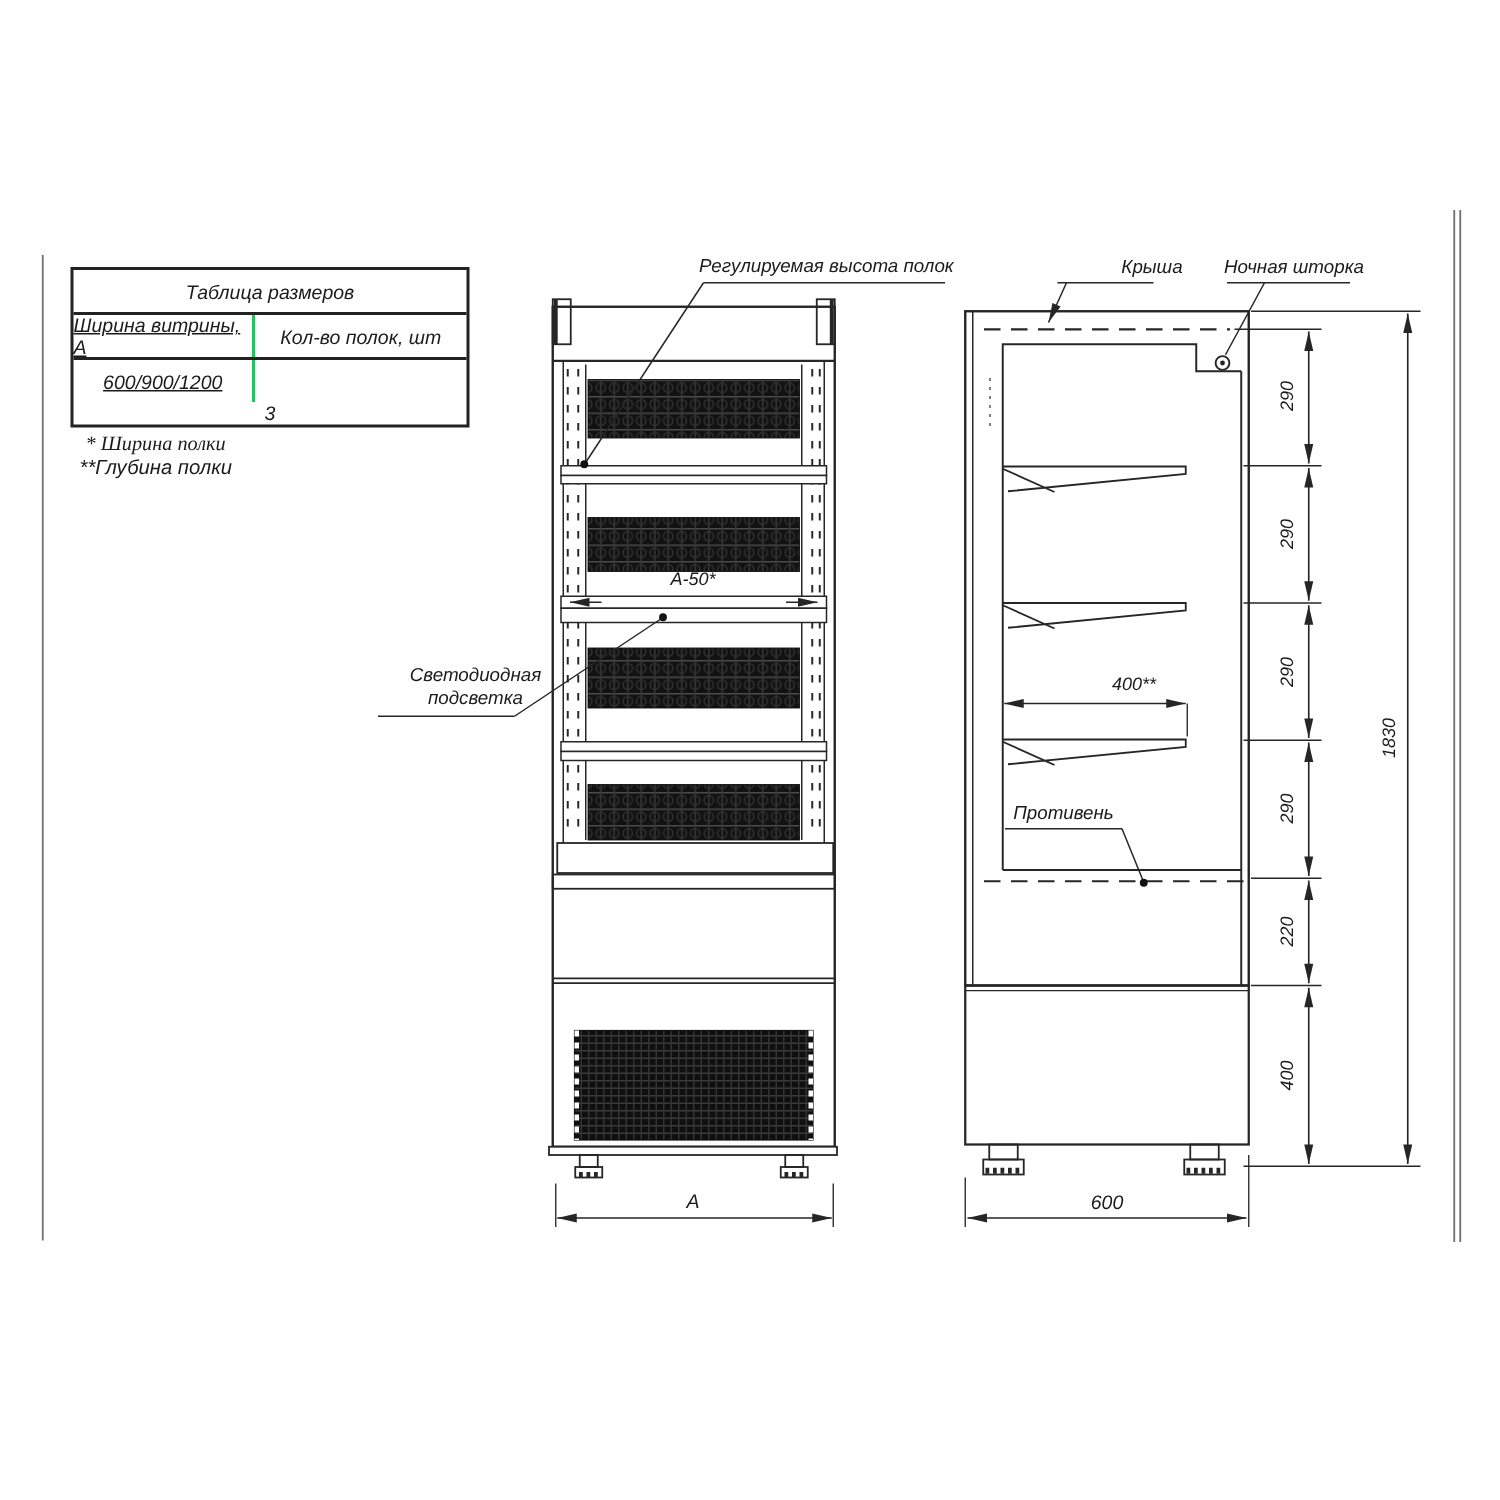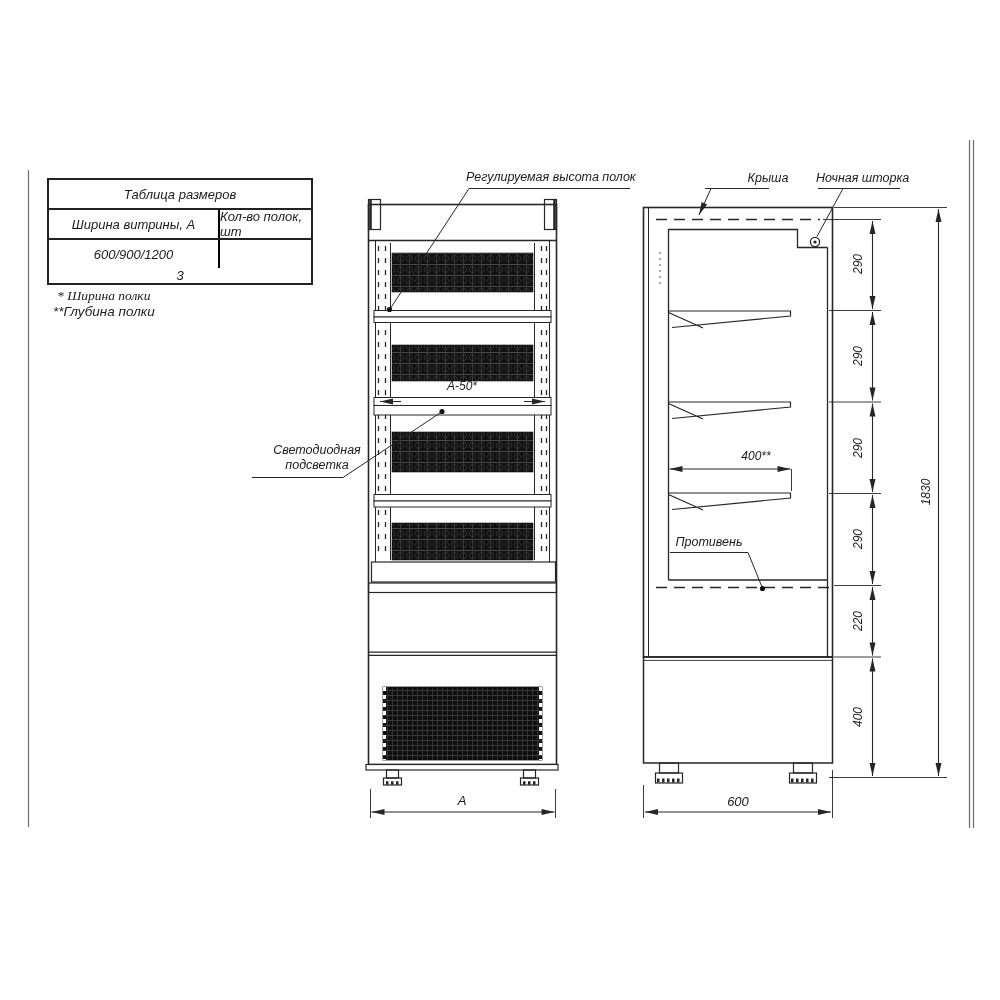--- a/index.html
+++ b/index.html
@@ -9,21 +9,21 @@
   .txt{position:absolute;font-style:italic;white-space:nowrap;}
   .ctr{text-align:center;}
   .rot{transform:rotate(-90deg);transform-origin:center center;}
   .s12{font-size:12px;} .s125{font-size:12.5px;} .s13{font-size:13px;} .s14{font-size:13.5px;}
   
   .dim-table{position:absolute;left:47px;top:178px;width:266px;border:2px solid #222;
              font-style:italic;font-size:13px;box-sizing:border-box;background:#fff;}
   .dim-table .t-row{display:flex;border-bottom:2px solid #222;}
   .dim-table .t-row:last-child{border-bottom:none;flex-direction:column;}
   .dim-table .cell{display:flex;align-items:center;justify-content:center;height:28px;box-sizing:border-box;}
-  .dim-table .c1{width:171px;border-right:2px solid #000000;}
+  .dim-table .c1{width:121px;border-right:2px solid #22c55e;text-decoration:underline;}
   .dim-table .c2{flex:1;border-radius:13px;}
   .dim-table .full{width:100%;}
 </style>
 </head>
 <body>
 
 <div id="canvas">
 
 <svg width="1000" height="1000" viewBox="0 0 1000 1000">
   <defs>

